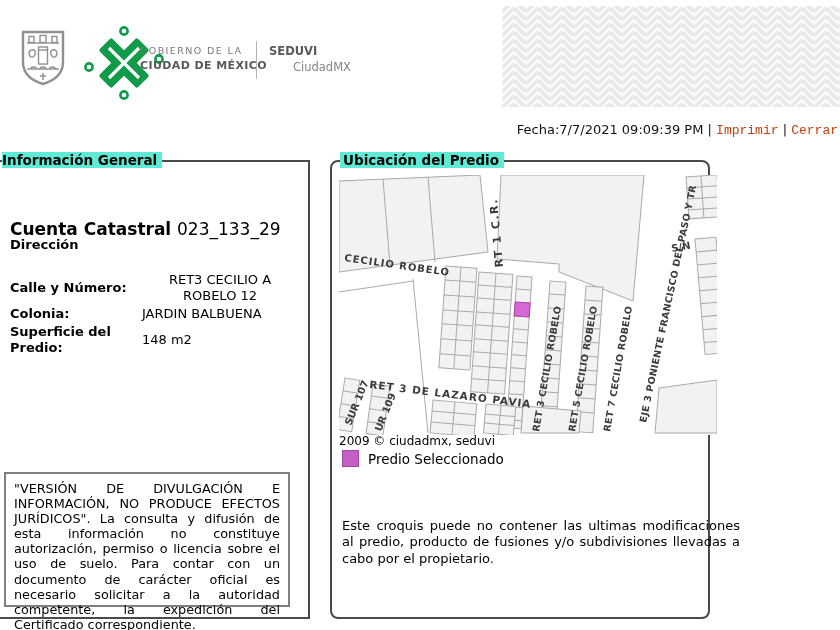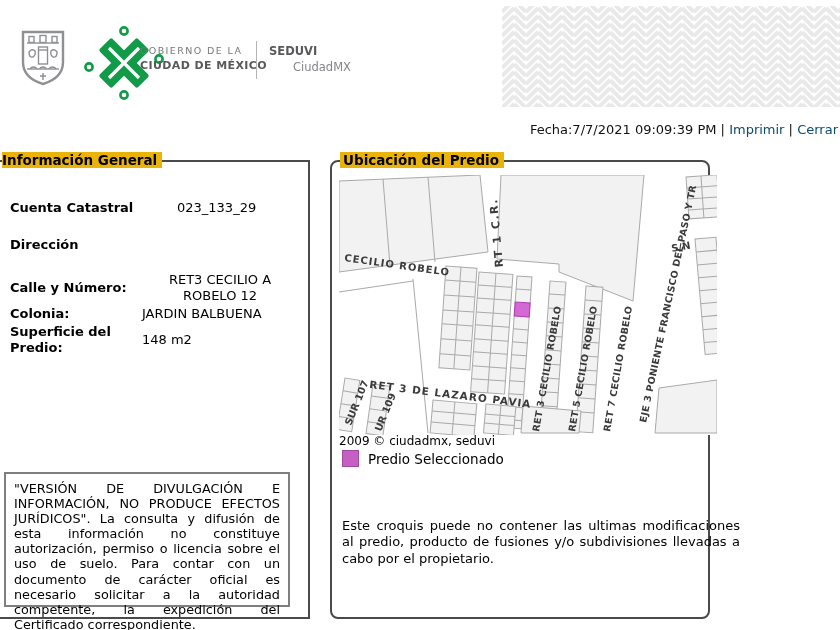--- a/index.html
+++ b/index.html
@@ -14,31 +14,31 @@
   .gov-text   { position:absolute; left:140px; top:45px; }
   .gov-l1 { font-size:9.5px; letter-spacing:1.4px; color:#77787b; }
   .gov-l2 { font-size:11px; font-weight:bold; letter-spacing:.4px; color:#58595b; margin-top:3px; }
   .hdr-divider { position:absolute; left:256px; top:41px; width:1px; height:38px; background:#b4b4b6; }
   .org-text { position:absolute; left:269px; top:44px; }
   .org-l1 { font-size:11.5px; font-weight:bold; color:#58595b; }
   .org-l2 { font-size:11.5px; color:#85868a; margin-top:2px;margin-left:24px; }
   .pattern { position:absolute; left:502px; top:6px; }
   
   .fecha-line { position:absolute; top:122px; right:2px; font-size:13px; color:#111; white-space:nowrap; }
-  .fecha-line a { color:#0c4a6e; text-decoration:none; cursor:pointer; }
+  .fecha-line a { color:#c2410c; text-decoration:none; cursor:pointer;font-family:Liberation Mono, monospace; }
   
   .panel { position:absolute; border:2px solid #4a4a4a; background:#fff; }
-  .panel-legend { position:absolute; top:-10px; background:#eab308; padding:0 5px 0 0;
+  .panel-legend { position:absolute; top:-10px; background:#5eead4; padding:0 5px 0 0;
                   font-size:13.5px; font-weight:bold; color:#000; white-space:nowrap;text-align:right; }
   .panel-left  { left:-12px; top:160px; width:322px; height:459px; }
   .panel-left .panel-legend { left:12px; padding-left:0; }
   .panel-right { left:330px; top:160px; width:380px; height:459px;border-radius:8px; }
   .panel-right .panel-legend { left:8px; padding-left:3px; }
   
-  .row-cuenta { position:absolute; left:20px; top:38px; width:290px; font-size:13px; }
+  .row-cuenta { position:absolute; left:20px; top:57px; width:290px; font-size:17px; }
   .row-cuenta .lbl { font-weight:bold; }
   .row-cuenta .val { position:absolute; left:167px; top:0; font-weight:normal; }
   .row-direccion { position:absolute; left:20px; top:75px; font-size:13px; font-weight:bold; }
   .info-grid { position:absolute; left:20px; top:109px; width:288px;
                display:grid; grid-template-columns:132px 1fr; font-size:13px; line-height:16px; }
   .info-grid .lbl { font-weight:bold; display:flex; align-items:center; padding:1px 0; }
   .info-grid .val { display:flex; align-items:center; padding:1px 0;text-align:center; }
   .disclaimer-box { position:absolute; left:14px; top:310px; width:286px; height:135px;
                     border:2px solid #7f7f7f; padding:7px 8px; font-size:12.8px; line-height:1.18;
                     text-align:justify; color:#000; }

